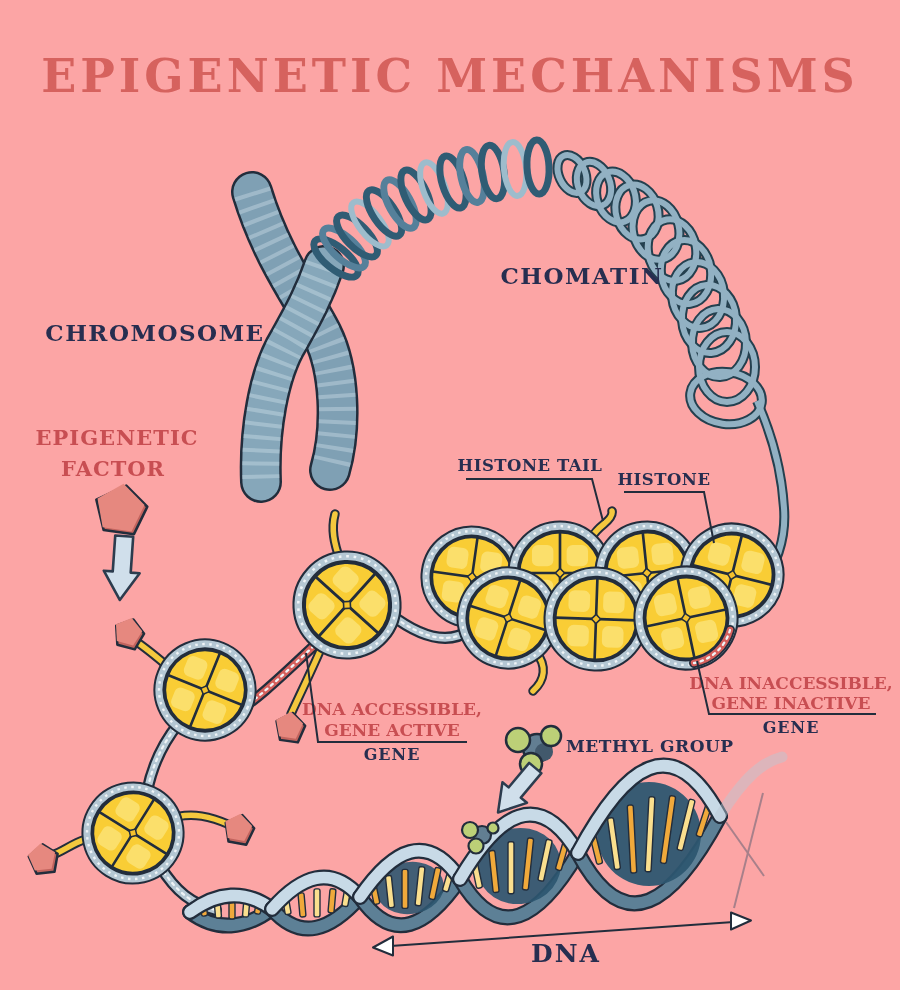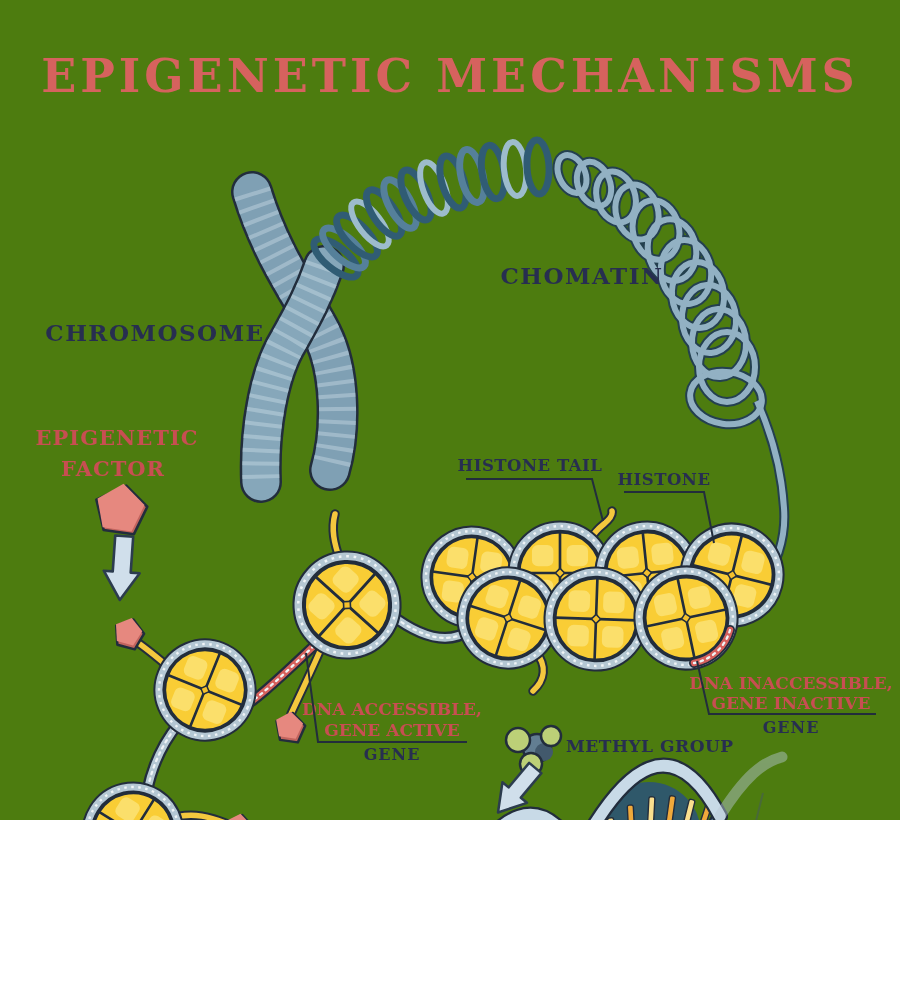--- a/index.html
+++ b/index.html
@@ -1,16 +1,16 @@
 <!DOCTYPE html>
 <html><head>
 <meta charset="utf-8">
 <style>
   html,body{margin:0;padding:0;background:#ffffff;}
-  #stage{position:relative;width:900px;height:820px;background:#4d7c0f;overflow:hidden;}
+  #stage{position:relative;width:900px;height:990px;background:#fca5a5;overflow:hidden;}
   svg{display:block;}
   text{font-family:"DejaVu Serif","Liberation Serif",serif;font-weight:bold;}
   .t-title{fill:#d6625e;}
   .t-navy{fill:#272e50;}
   .t-red{fill:#c84e52;}
   .ln{stroke:#222d3c;stroke-width:2;fill:none;}
   .strand-o{stroke:#222d3c;stroke-width:12;fill:none;stroke-linecap:round;}
   .strand-f{stroke:#b4c7d3;stroke-width:7.5;fill:none;stroke-linecap:round;}
   .strand-d{stroke:#eff4f7;stroke-width:2.3;stroke-dasharray:2.5 4.5;fill:none;stroke-linecap:round;}
   .red-o{stroke:#222d3c;stroke-width:11;fill:none;stroke-linecap:round;}

